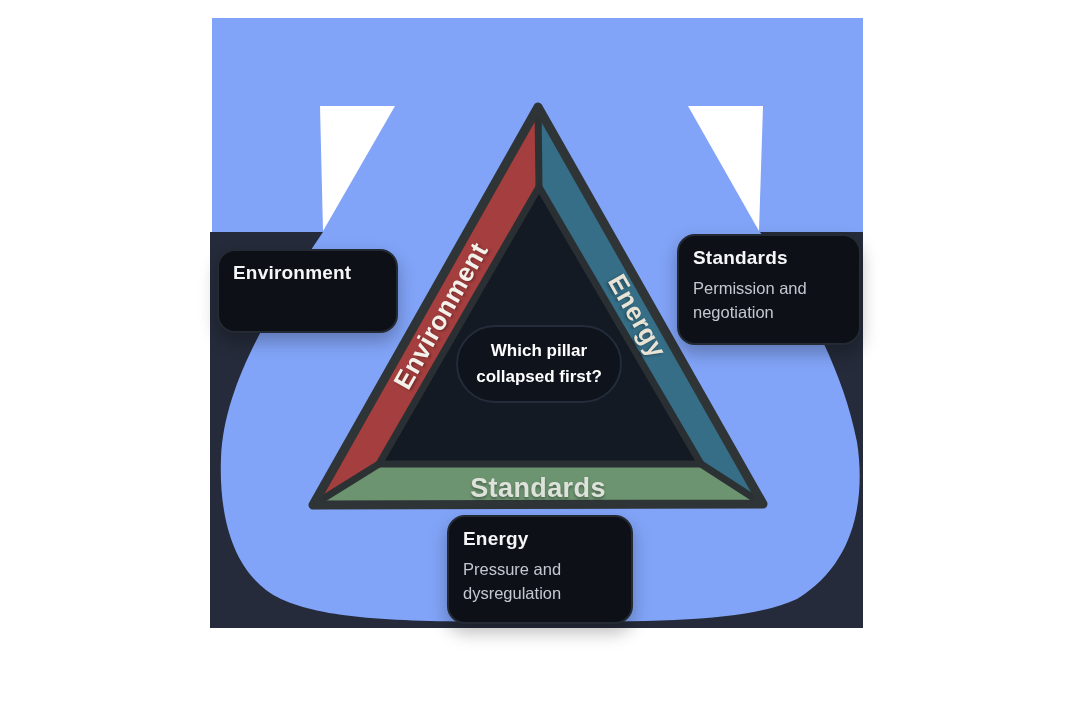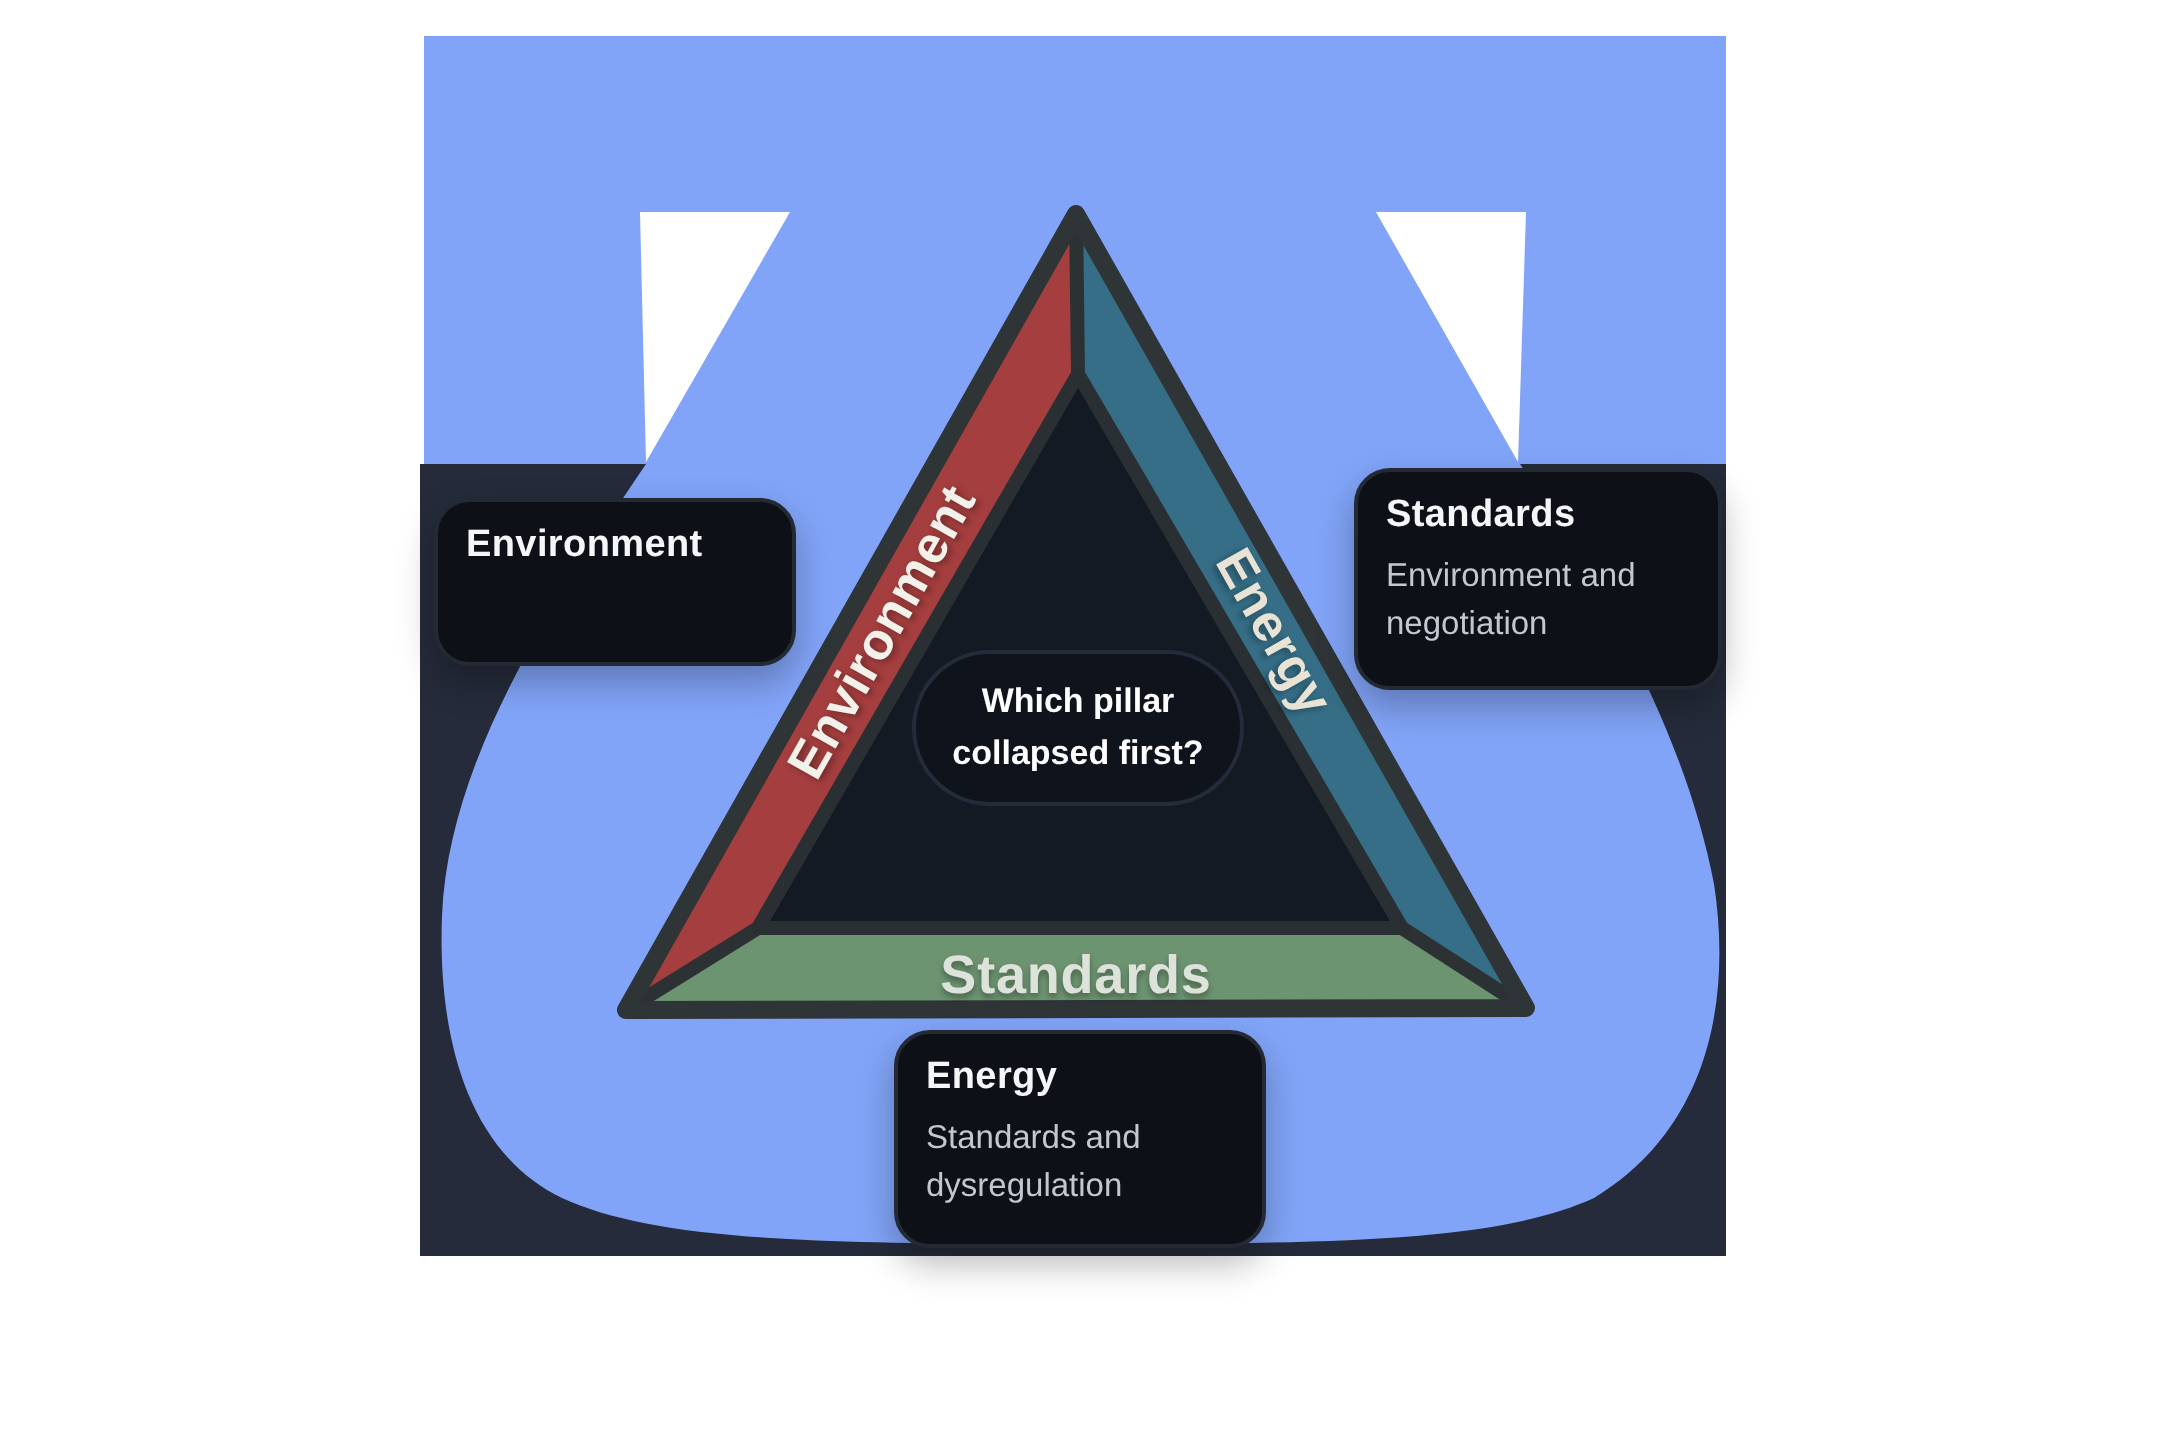--- a/index.html
+++ b/index.html
@@ -82,21 +82,21 @@
   <div class="pill">
     <span>Which pillar collapsed first?</span>
   </div>
 
   <div class="card" id="card-environment">
     <div class="card-title">Environment</div>
   </div>
 
   <div class="card" id="card-standards">
     <div class="card-title">Standards</div>
-    <div class="card-body">Environment and negotiation</div>
+    <div class="card-body">Permission and negotiation</div>
   </div>
 
   <div class="card" id="card-energy">
     <div class="card-title">Energy</div>
-    <div class="card-body">Standards and dysregulation</div>
+    <div class="card-body">Pressure and dysregulation</div>
   </div>
 
 </div>
 
 </body></html>

